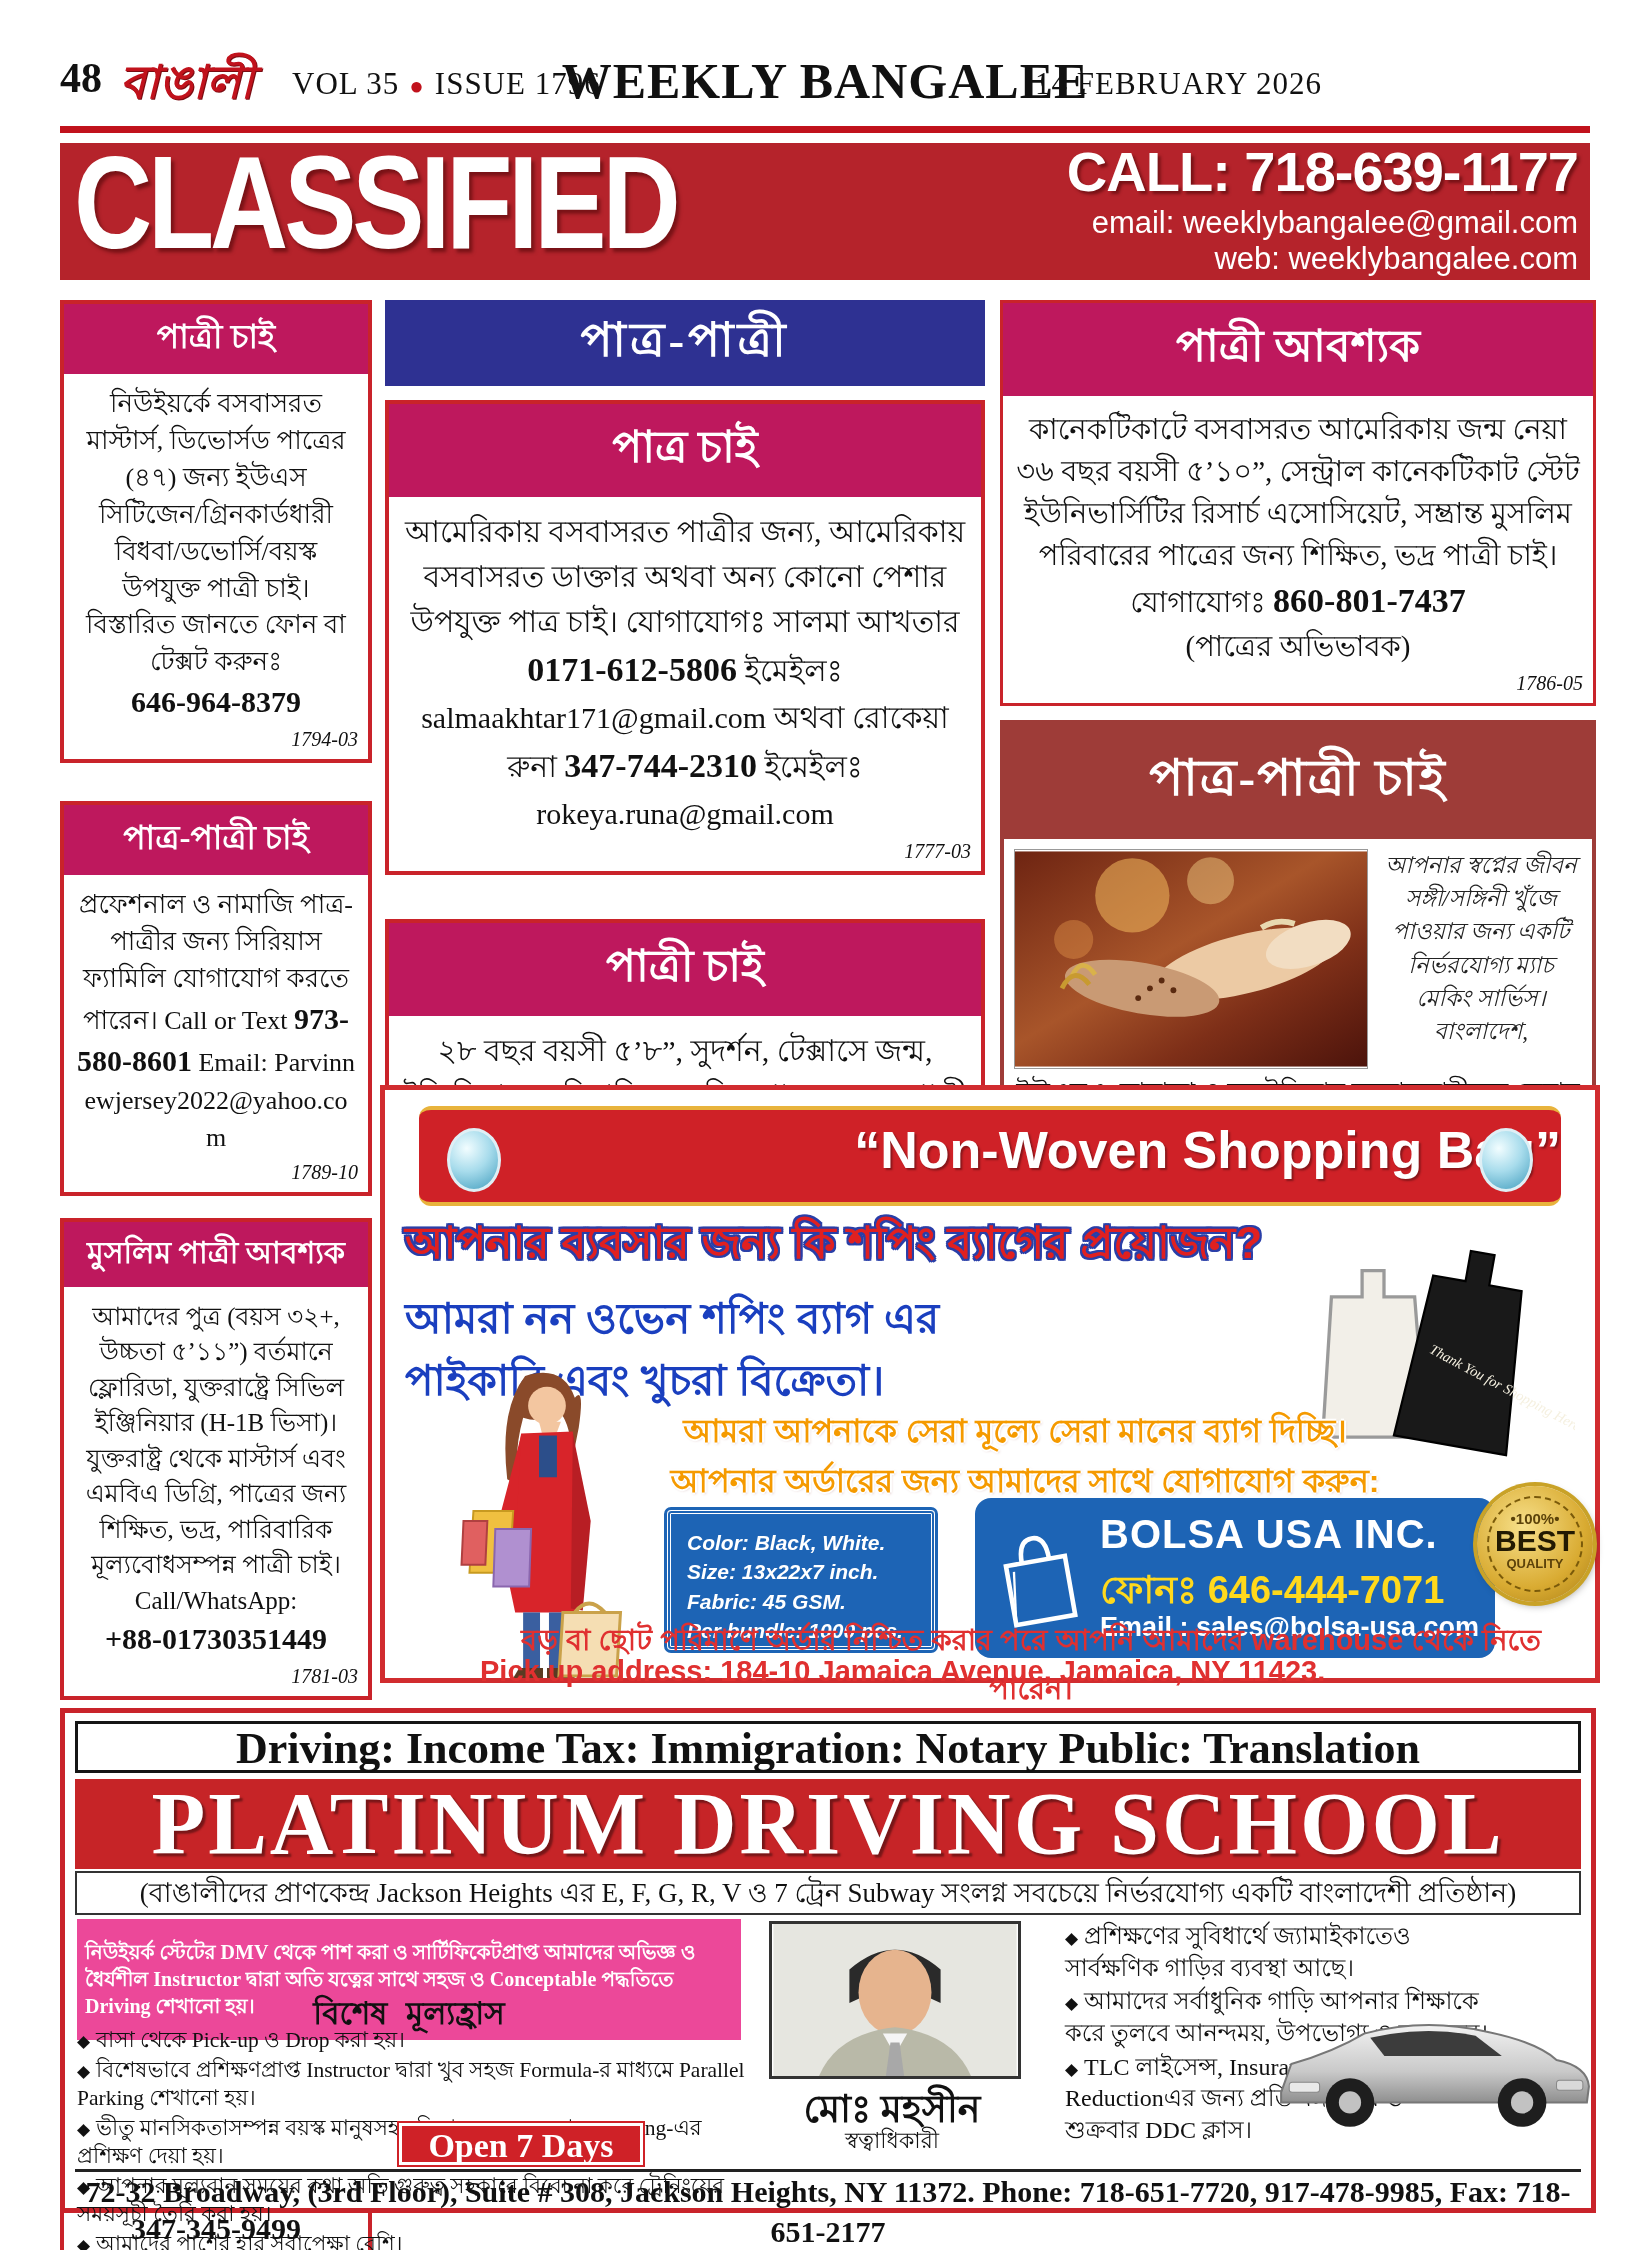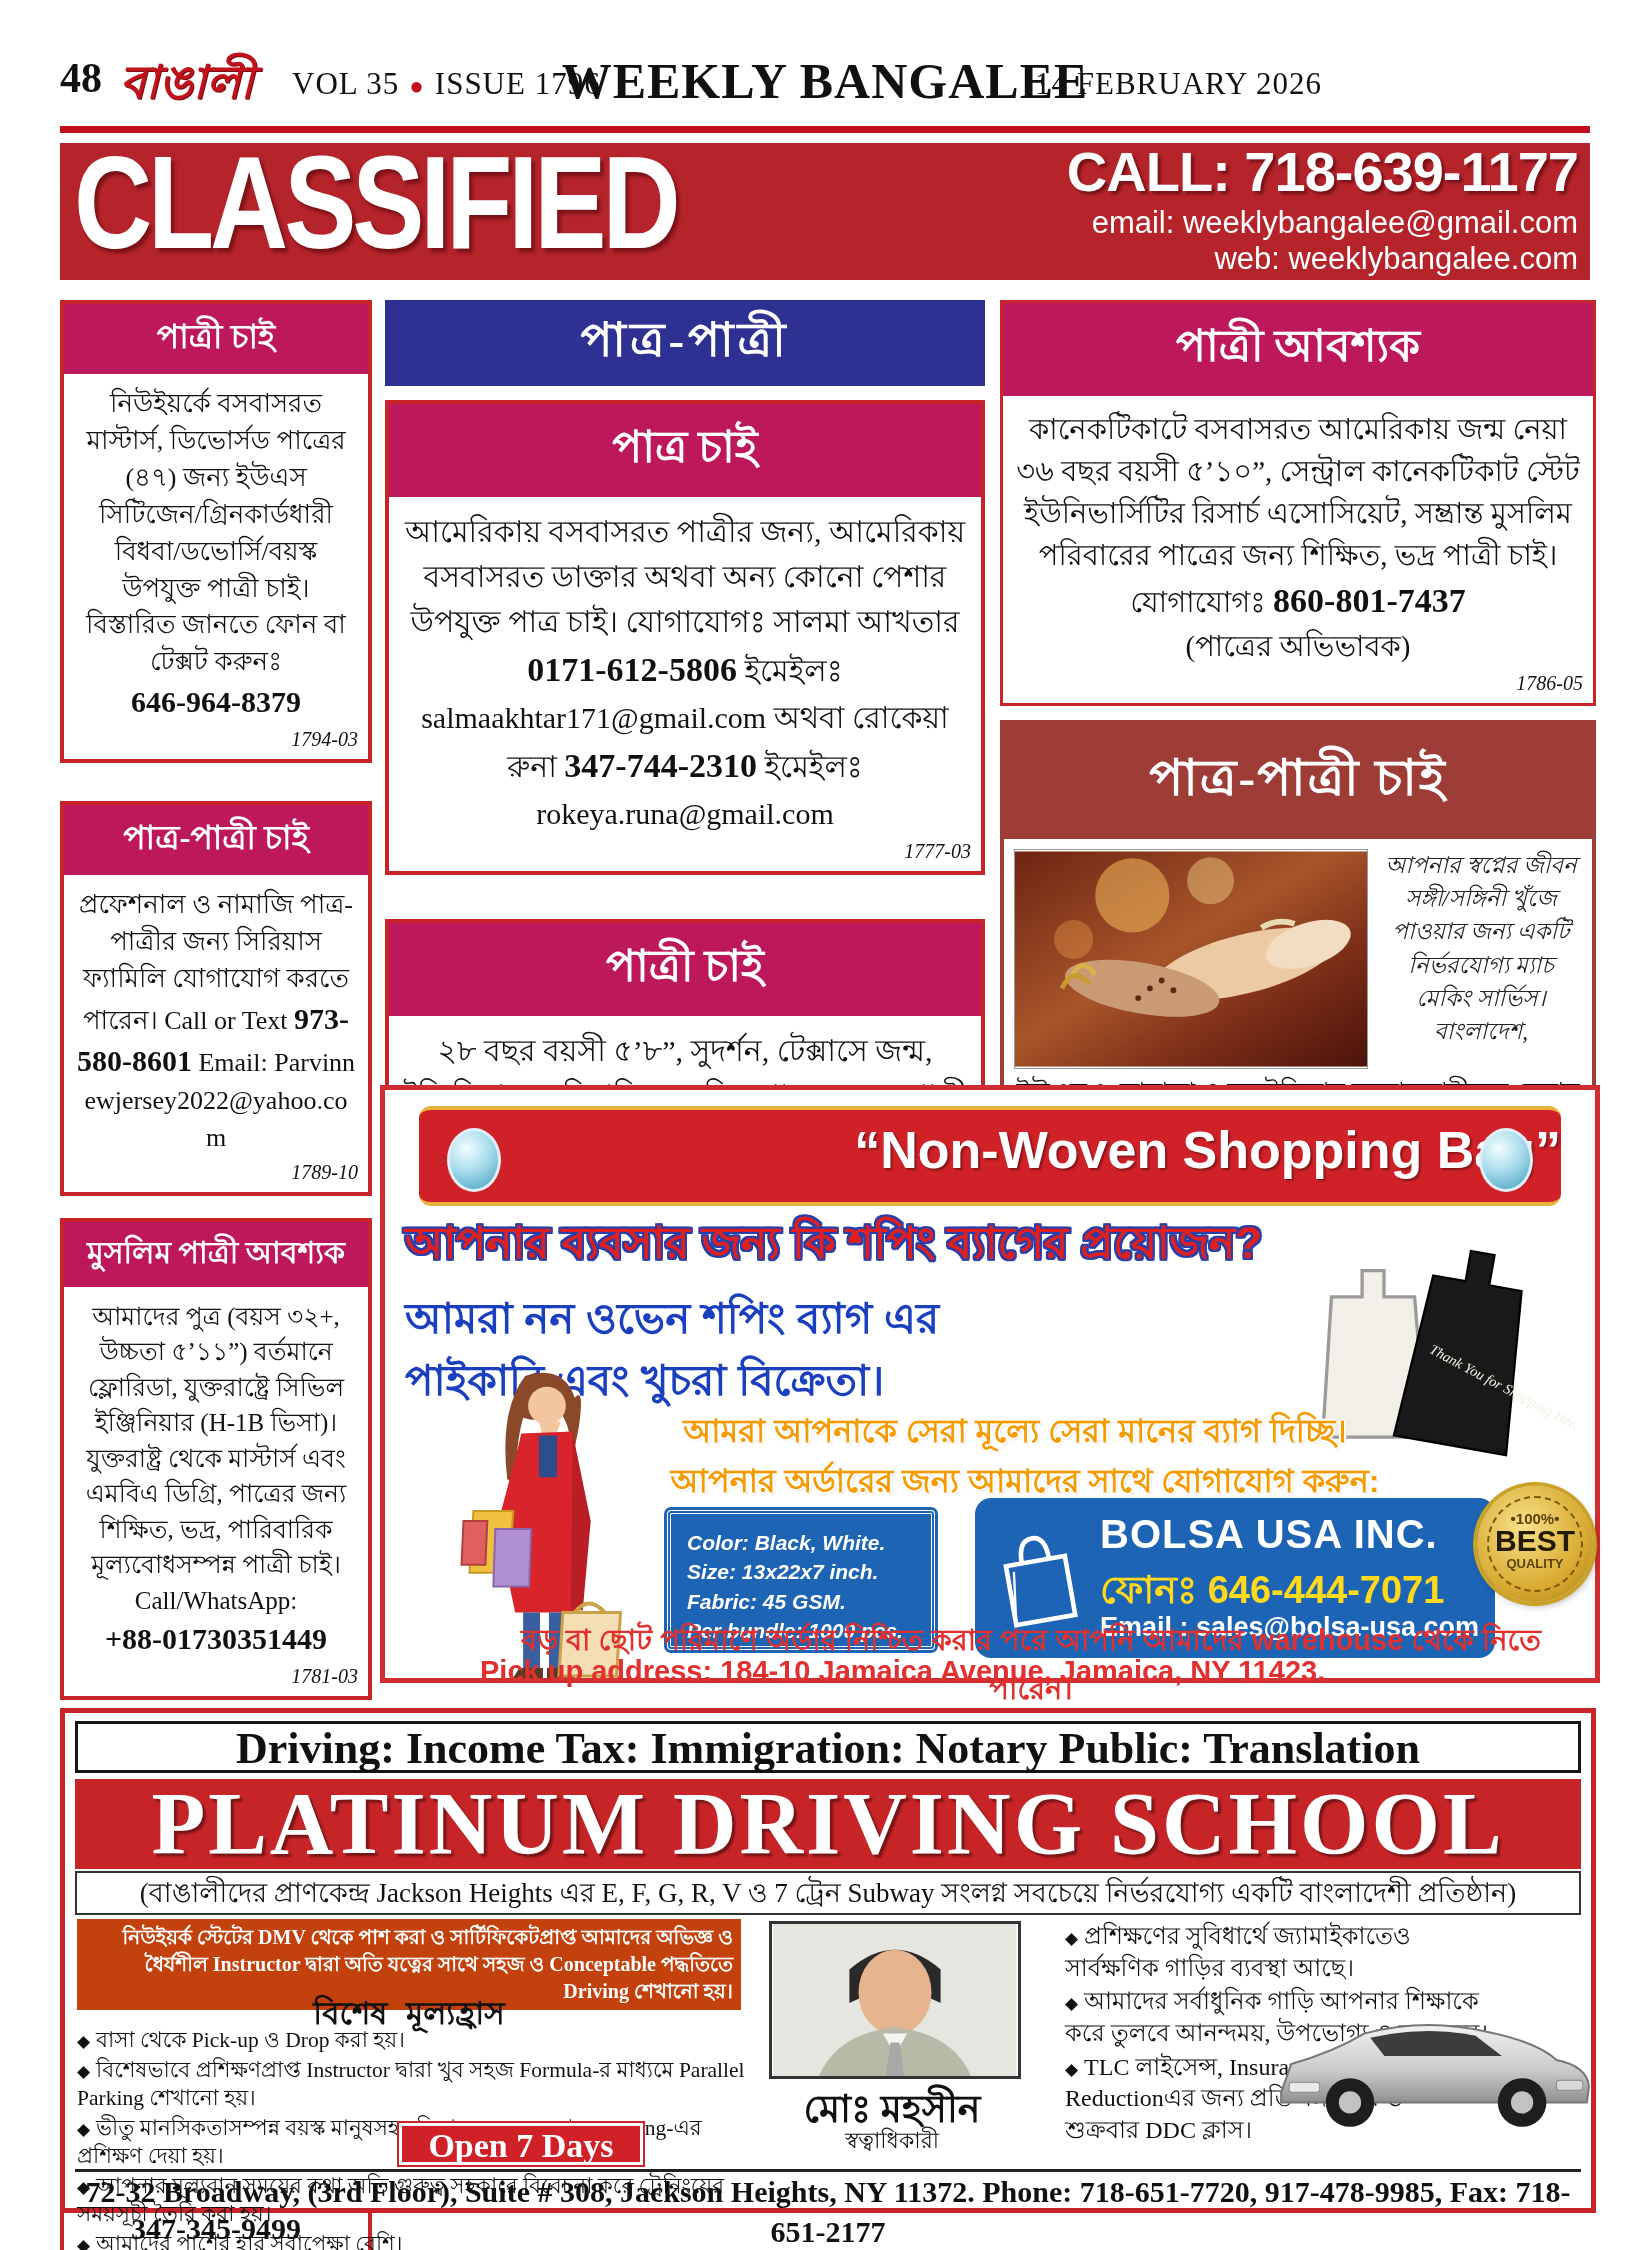--- a/index.html
+++ b/index.html
@@ -117,22 +117,22 @@
   .ds{position:absolute;left:60px;top:1708px;width:1536px;height:505px;border:5px solid #c9232a;
       background:#fff;box-sizing:border-box;}
   .ds-services{position:absolute;left:10px;right:10px;top:8px;height:52px;border:3px solid #151515;
                font-size:44px;font-weight:bold;text-align:center;line-height:50px;box-sizing:border-box;}
   .ds-title{position:absolute;left:10px;right:10px;top:66px;height:90px;background:#c62427;
             color:#fff;font-size:88px;font-weight:bold;text-align:center;line-height:90px;
             letter-spacing:3px;text-shadow:3px 3px 2px rgba(0,0,0,.4);}
   .ds-sub{position:absolute;left:10px;right:10px;top:158px;height:44px;border:2px solid #333;
           font-size:27px;text-align:center;line-height:40px;box-sizing:border-box;}
   .ds-content{position:absolute;left:10px;right:10px;top:204px;height:248px;}
-  .ds-dmv{position:absolute;left:2px;top:2px;width:664px;background:#c2410c;color:#fff;
-          font-size:20px;font-weight:bold;text-align:right;padding:5px 8px;box-sizing:border-box;
+  .ds-dmv{position:absolute;left:2px;top:2px;width:664px;background:#ec4899;color:#fff;
+          font-size:20px;font-weight:bold;text-align:left;padding:20px 8px;box-sizing:border-box;
           line-height:1.35;}
   .ds-disc-h{position:absolute;left:2px;top:72px;width:664px;text-align:center;font-size:31px;
              font-weight:bold;font-family:Liberation Mono, monospace;}
   .ds-bullets-l{position:absolute;left:2px;top:110px;width:676px;font-size:21.5px;line-height:1.3;}
   .ds-bullets-l .dia,.ds-bullets-r .dia{font-size:17px;padding-right:6px;}
   .ds-open{position:absolute;left:324px;top:206px;width:244px;height:42px;background:#cf2127;
            border:3px solid #fff;outline:2px solid #cf2127;color:#fff;font-size:34px;
            font-weight:bold;text-align:center;line-height:40px;box-sizing:border-box;}
   .ds-photo{position:absolute;left:694px;top:4px;width:246px;height:152px;border:3px solid #333;}
   .ds-owner{position:absolute;left:664px;top:162px;width:306px;text-align:center;font-size:38px;

